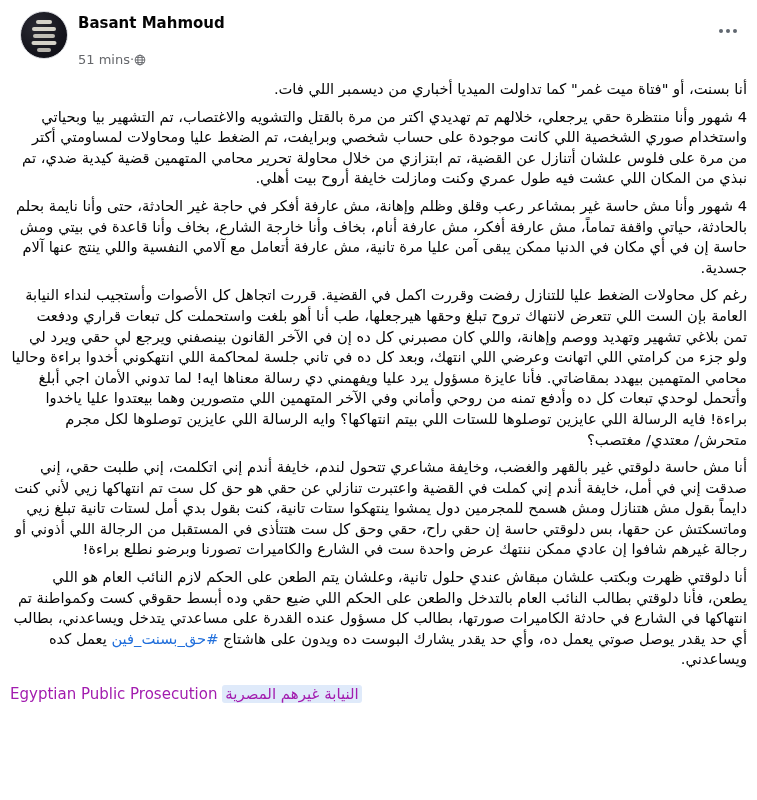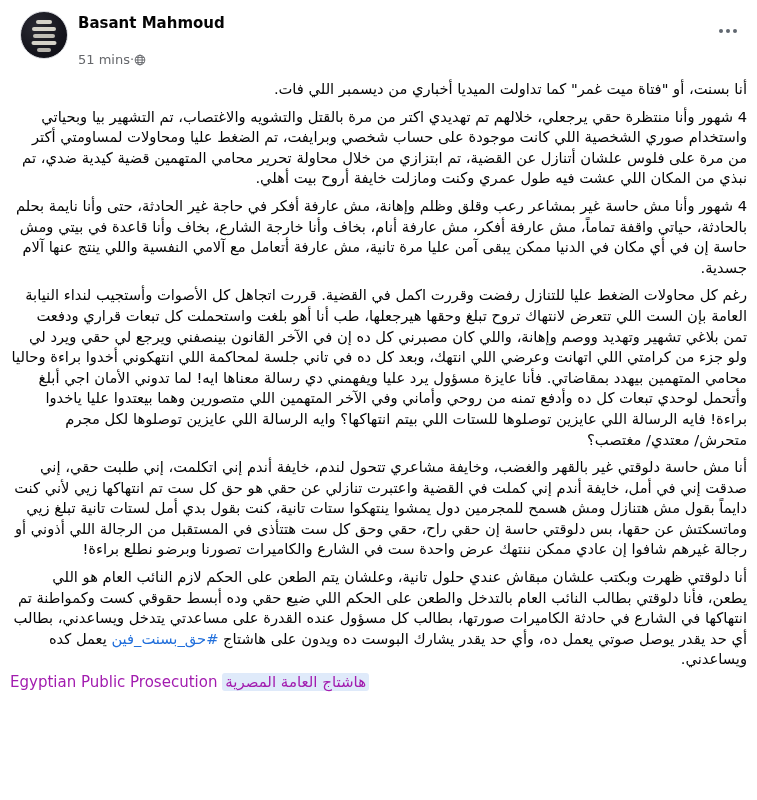--- a/index.html
+++ b/index.html
@@ -82,21 +82,21 @@
   
   .post-body {
     direction: rtl;
     text-align: right;
     padding: 11px 10px 0 10px;
     font-size: 14.7px;
     line-height: 20.6px;
     color: #050505;
   }
   .post-body p { margin: 0 0 7px 0; }
-  .post-body p:last-of-type { margin-bottom: 0; }
+  .post-body p:last-of-type { margin-bottom: 12px; }
 
   .hashtag {
     color: #216fdb;
     text-decoration: none;
     cursor: pointer;
   }
 
   
   .tag-line {
     direction: ltr;
@@ -158,16 +158,16 @@
     <p>4 شهور وأنا مش حاسة غير بمشاعر رعب وقلق وظلم وإهانة، مش عارفة أفكر في حاجة غير الحادثة، حتى وأنا نايمة بحلم بالحادثة، حياتي واقفة تماماً، مش عارفة أفكر، مش عارفة أنام، بخاف وأنا خارجة الشارع، بخاف وأنا قاعدة في بيتي ومش حاسة إن في أي مكان في الدنيا ممكن يبقى آمن عليا مرة تانية، مش عارفة أتعامل مع آلامي النفسية واللي ينتج عنها آلام جسدية.</p>
     <p>رغم كل محاولات الضغط عليا للتنازل رفضت وقررت اكمل في القضية. قررت اتجاهل كل الأصوات وأستجيب لنداء النيابة العامة بإن الست اللي تتعرض لانتهاك تروح تبلغ وحقها هيرجعلها، طب أنا أهو بلغت واستحملت كل تبعات قراري ودفعت تمن بلاغي تشهير وتهديد ووصم وإهانة، واللي كان مصبرني كل ده إن في الآخر القانون بينصفني ويرجع لي حقي ويرد لي ولو جزء من كرامتي اللي اتهانت وعرضي اللي انتهك، وبعد كل ده في تاني جلسة لمحاكمة اللي انتهكوني أخدوا براءة وحاليا محامي المتهمين بيهدد بمقاضاتي. فأنا عايزة مسؤول يرد عليا ويفهمني دي رسالة معناها ايه! لما تدوني الأمان اجي أبلغ وأتحمل لوحدي تبعات كل ده وأدفع تمنه من روحي وأماني وفي الآخر المتهمين اللي متصورين وهما بيعتدوا عليا ياخدوا براءة! فايه الرسالة اللي عايزين توصلوها للستات اللي بيتم انتهاكها؟ وايه الرسالة اللي عايزين توصلوها لكل مجرم متحرش/ معتدي/ مغتصب؟</p>
     <p>أنا مش حاسة دلوقتي غير بالقهر والغضب، وخايفة مشاعري تتحول لندم، خايفة أندم إني اتكلمت، إني طلبت حقي، إني صدقت إني في أمل، خايفة أندم إني كملت في القضية واعتبرت تنازلي عن حقي هو حق كل ست تم انتهاكها زيي لأني كنت دايماً بقول مش هتنازل ومش هسمح للمجرمين دول يمشوا ينتهكوا ستات تانية، كنت بقول بدي أمل لستات تانية تبلغ زيي وماتسكتش عن حقها، بس دلوقتي حاسة إن حقي راح، حقي وحق كل ست هتتأذى في المستقبل من الرجالة اللي أذوني أو رجالة غيرهم شافوا إن عادي ممكن ننتهك عرض واحدة ست في الشارع والكاميرات تصورنا وبرضو نطلع براءة!</p>
     <p>
       <span>أنا دلوقتي ظهرت وبكتب علشان مبقاش عندي حلول تانية، وعلشان يتم الطعن على الحكم لازم النائب العام هو اللي يطعن، فأنا دلوقتي بطالب النائب العام بالتدخل والطعن على الحكم اللي ضيع حقي وده أبسط حقوقي كست وكمواطنة تم انتهاكها في الشارع في حادثة الكاميرات صورتها، بطالب كل مسؤول عنده القدرة على مساعدتي يتدخل ويساعدني، بطالب أي حد يقدر يوصل صوتي يعمل ده، وأي حد يقدر يشارك البوست ده ويدون على هاشتاج </span><a class="hashtag">#حق_بسنت_فين</a><span> يعمل كده ويساعدني.</span>
     </p>
   </div>
 
   <div class="tag-line">
     <a class="tag-link en">Egyptian Public Prosecution</a>
-    <a class="tag-link ar" dir="rtl" lang="ar">هاشتاج العامة المصرية</a>
+    <a class="tag-link ar" dir="rtl" lang="ar">النيابة غيرهم المصرية</a>
   </div>
 
 </div>
 
 </body></html>

